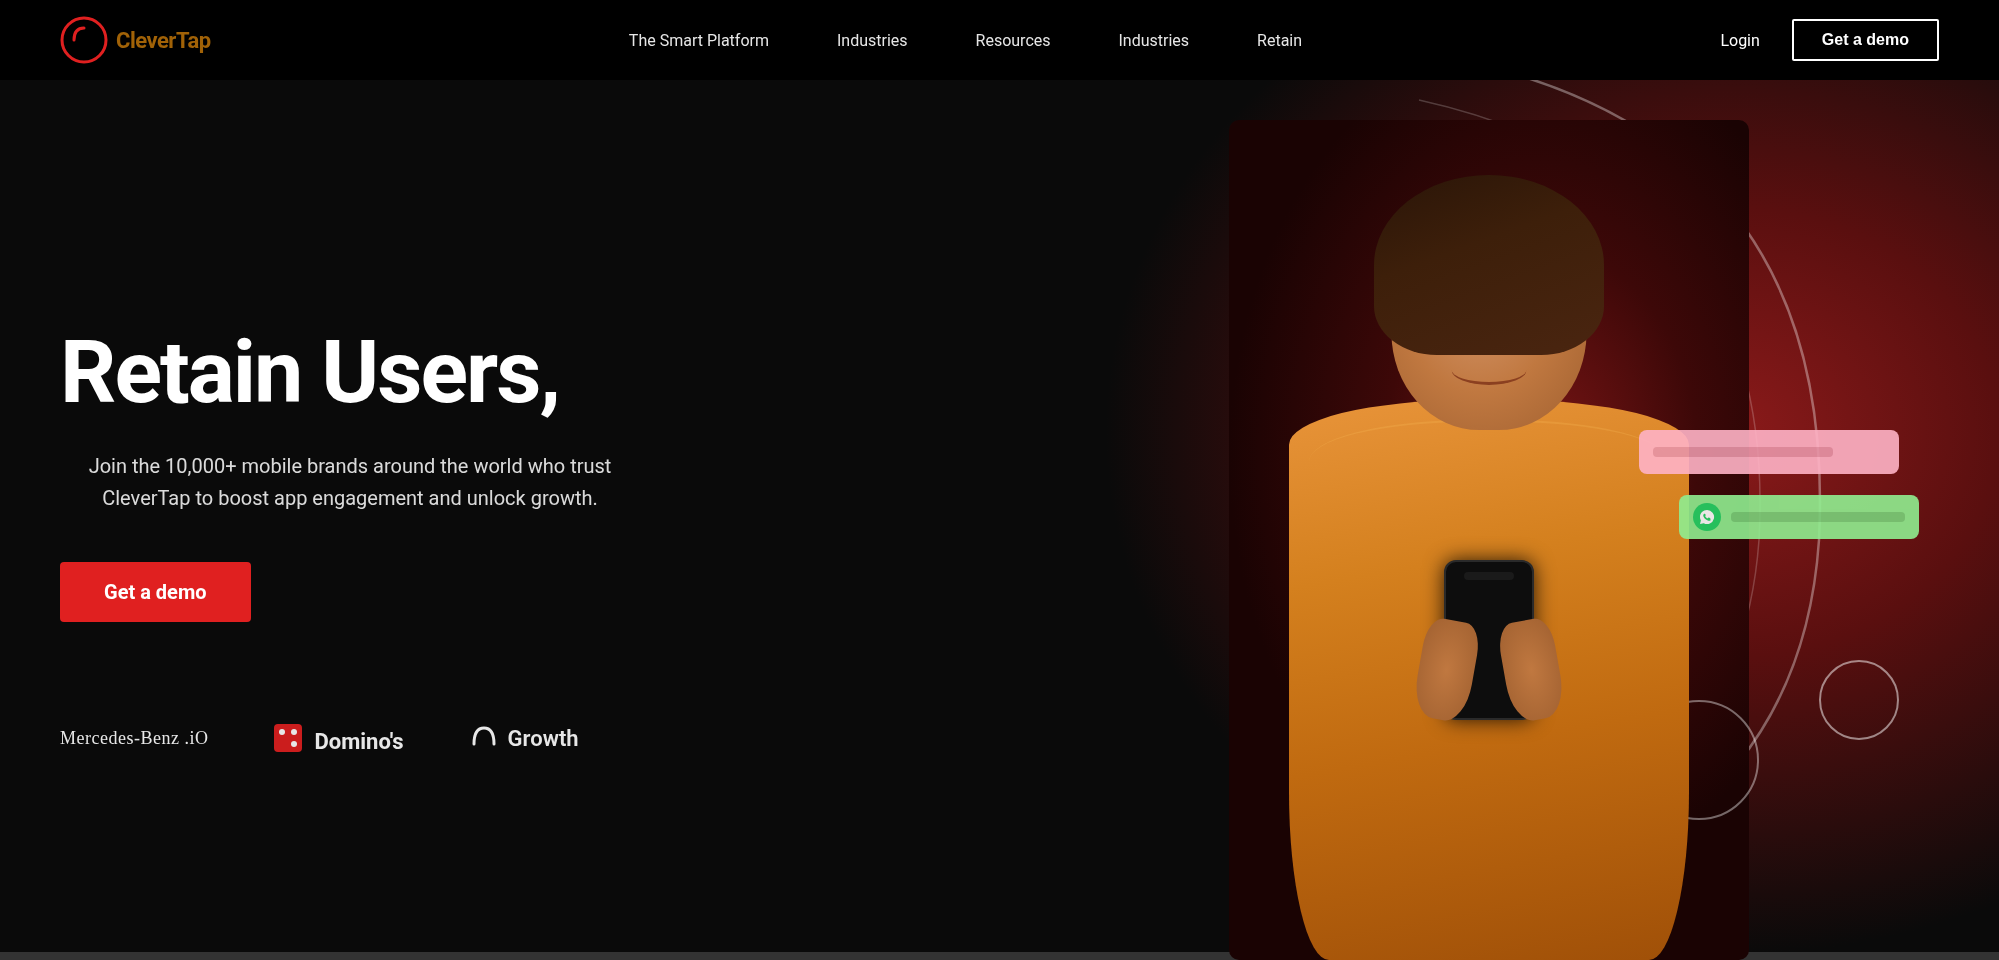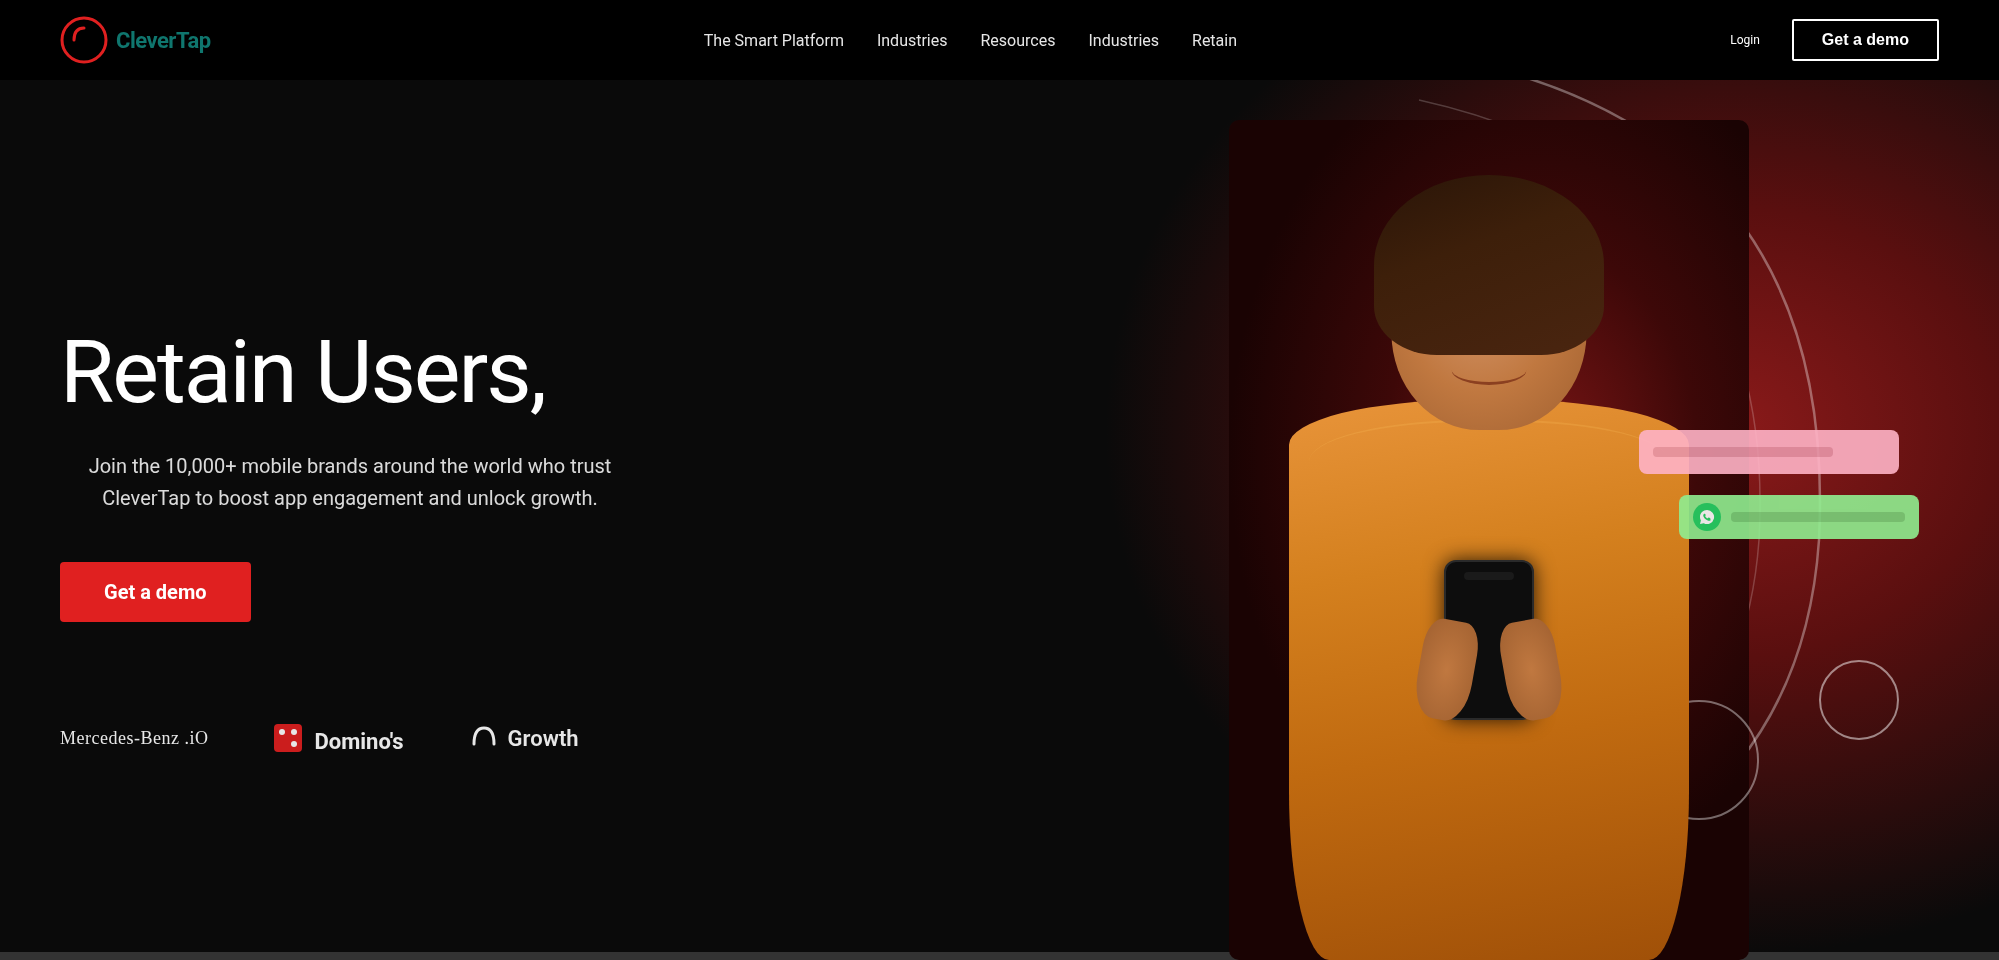--- a/index.html
+++ b/index.html
@@ -33,28 +33,28 @@
     }
 
     .logo-icon {
       width: 48px;
       height: 48px;
     }
 
     .logo-text {
       font-size: 22px;
       font-weight: 700;
-      color: #0f766e;
+      color: #a16207;
       letter-spacing: -0.5px;
     }
 
     .nav-links {
       display: flex;
       align-items: center;
-      gap: 33px;
+      gap: 68px;
       list-style: none;
     }
 
     .nav-links a {
       color: #fff;
       text-decoration: none;
       font-size: 16px;
       font-weight: 400;
       opacity: 0.9;
       white-space: nowrap;
@@ -62,21 +62,21 @@
 
     .nav-actions {
       display: flex;
       align-items: center;
       gap: 32px;
     }
 
     .nav-login {
       color: #fff;
       text-decoration: none;
-      font-size: 12px;
+      font-size: 16px;
       font-weight: 400;
     }
 
     .nav-demo-btn {
       border: 2px solid #fff;
       background: transparent;
       color: #fff;
       padding: 10px 28px;
       font-size: 16px;
       font-weight: 600;
@@ -111,21 +111,21 @@
     .hero-content {
       position: relative;
       z-index: 2;
       max-width: 700px;
       padding: 0 60px;
       padding-top: 40px;
     }
 
     .hero-title {
       font-size: 88px;
-      font-weight: 400;
+      font-weight: 700;
       line-height: 1.05;
       color: #fff;
       margin-bottom: 32px;
       letter-spacing: -2px;
     }
 
     .hero-subtitle {
       font-size: 20px;
       font-weight: 400;
       color: rgba(255,255,255,0.85);

